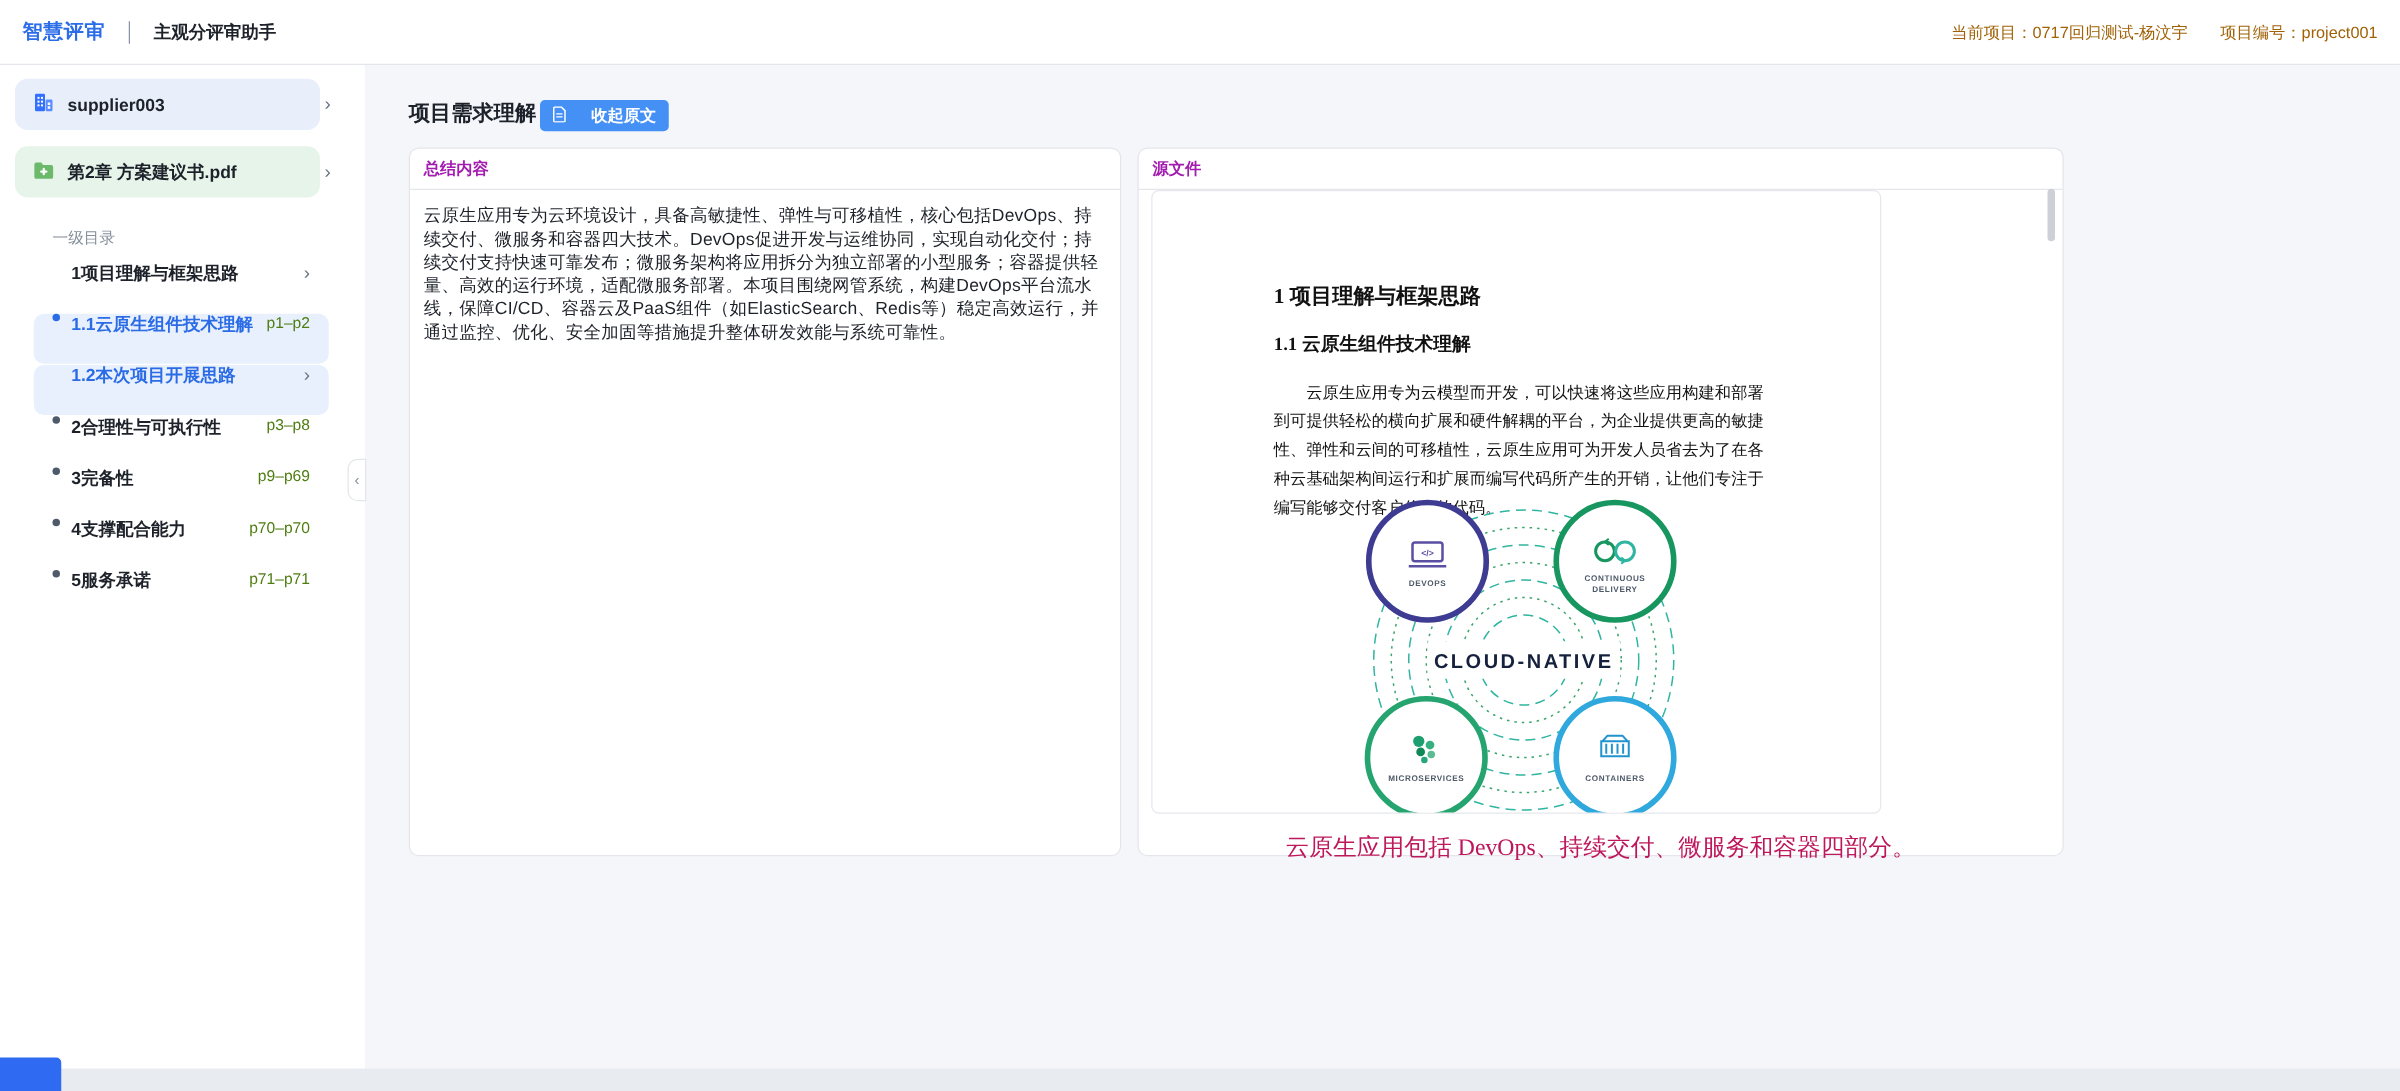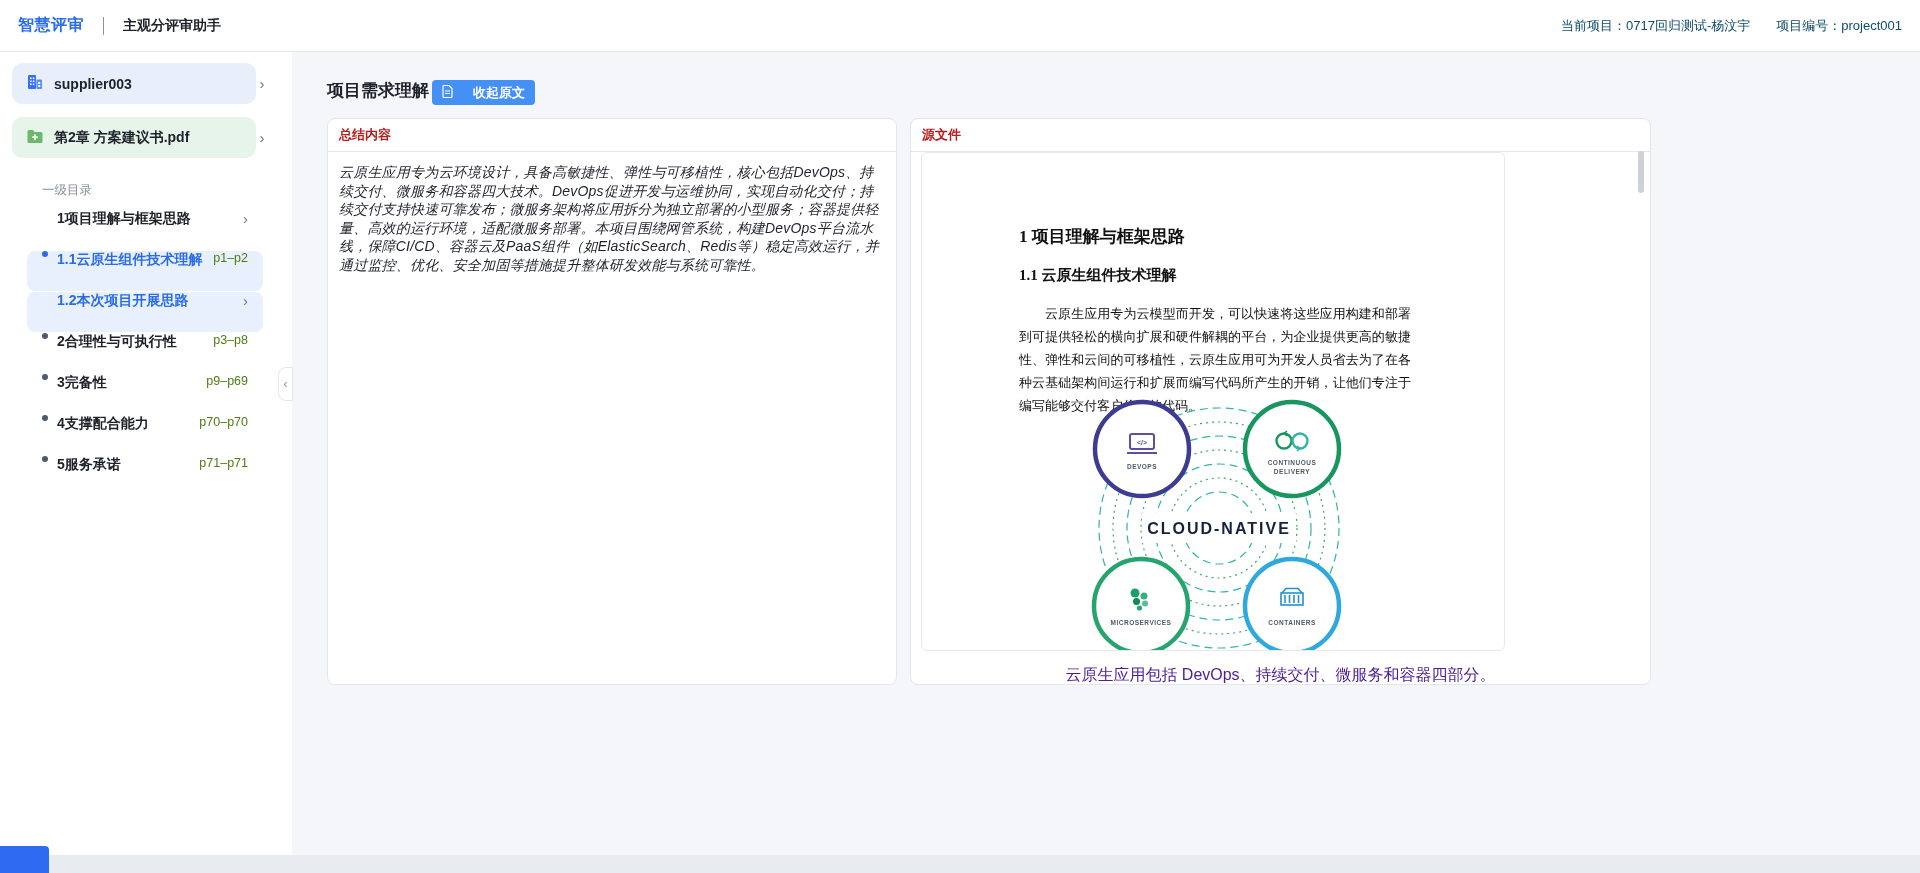--- a/index.html
+++ b/index.html
@@ -8,21 +8,21 @@
     position:relative; overflow:hidden;
     font-family:"Liberation Sans","DejaVu Sans",sans-serif;
     background:#e8ebf0; color:#1d2129;
   }
   
   .topbar { position:absolute; left:0; top:0; width:1920px; height:52px;
     background:#fff; border-bottom:1px solid #e5e6eb; display:flex; align-items:center; z-index:6; }
   .brand { margin-left:18px; font-size:16px; font-weight:bold; color:#2b6de8; letter-spacing:.5px; }
   .topbar-divider { width:1px; height:18px; background:#8a94a6; margin:0 19px; }
   .app-title { font-size:14px; font-weight:600; color:#1d2129; }
-  .topbar-right { margin-left:auto; margin-right:18px; display:flex; gap:26px; font-size:13px; color:#0c4a6e; }
+  .topbar-right { margin-left:auto; margin-right:18px; display:flex; gap:26px; font-size:13px; color:#a16207; }
   .topbar-right b { font-weight:normal; }
   
   .sidebar { position:absolute; left:0; top:52px; width:292px; height:803px; background:#fff; z-index:2; }
   .src-card { position:absolute; left:12px; width:244px; height:41px; border-radius:10px;
     display:flex; align-items:center; padding-left:14px; gap:10px; font-size:14px; font-weight:600; color:#1d2129; }
   .supplier-card { top:11px; background:#e9eefb; }
   .pdf-card { top:65px; background:#e6f4ea; }
   .card-chev { position:absolute; left:255px; width:14px; text-align:center;
     color:#6b7685; font-size:15px; line-height:41px; cursor:pointer; }
   .chev-supplier { top:11px; } .chev-pdf { top:65px; }
@@ -46,33 +46,33 @@
   
   .main-area { position:absolute; left:292px; top:52px; width:1628px; height:803px; background:#f4f6fa; z-index:1; }
   .page-title { position:absolute; left:35px; top:27px; font-size:17px; font-weight:bold; color:#1d2129; }
   .collapse-btn { position:absolute; left:140px; top:28px; height:25px; border:none; border-radius:4px;
     background:#4590f5; color:#fff; font-size:13px; font-weight:600; display:flex; align-items:center;
     gap:20px; padding:0 10px; cursor:pointer; font-family:inherit; }
   .card { position:absolute; background:#fff; border:1px solid #e5e6eb; border-radius:8px; }
   .summary-card { left:35px; top:66px; width:570px; height:567px; }
   .source-card  { left:618px; top:66px; width:741px; height:567px; }
   .card-head { height:33px; display:flex; align-items:center; padding:0 11px;
-    border-bottom:1px solid #e5e6eb; font-size:13px; font-weight:600; color:#b91c1c; }
-  .summary-body { padding:11px 11px; font-size:14px; line-height:18.5px; color:#1d2129; letter-spacing:.2px;font-style:italic; }
+    border-bottom:1px solid #e5e6eb; font-size:13px; font-weight:600; color:#a21caf; }
+  .summary-body { padding:11px 11px; font-size:14px; line-height:18.5px; color:#1d2129; letter-spacing:.2px; }
   .source-body { position:relative; height:533px; }
   .doc-page { position:absolute; left:10px; top:0; width:584px; height:499px;
     background:#fff; border:1px solid #e6e8ec; border-radius:6px; overflow:hidden;
     font-family:"Liberation Serif","DejaVu Serif",serif; }
   .doc-h1 { position:absolute; left:97px; top:72px; font-size:17px; font-weight:bold; color:#111; }
   .doc-h2 { position:absolute; left:97px; top:113px; font-size:15px; font-weight:bold; color:#111; }
   .doc-para { position:absolute; left:97px; top:149px; width:392px; font-size:13px; line-height:23px;
     color:#111; text-align:justify; text-indent:2em; }
   .doc-diagram { position:absolute; left:142px; top:244px; }
   .doc-caption { position:absolute; left:0; top:513px; width:100%; text-align:center;
-    font-family:Liberation Sans, sans-serif; font-size:16px; color:#4c1d95; }
+    font-family:Liberation Serif, serif; font-size:19px; color:#be185d; }
   .scroll-thumb { position:absolute; right:6px; top:32px; width:6px; height:42px;
     background:#cdd0d6; border-radius:3px; }
   
   .node-label { font-family:"Liberation Sans",sans-serif; font-size:6.5px; font-weight:bold;
     fill:#4e5969; letter-spacing:.5px; text-anchor:middle; }
   .center-label { font-family:"Liberation Sans",sans-serif; font-size:16px; font-weight:bold;
     fill:#16213e; letter-spacing:2px; text-anchor:middle; }
   .devops-glyph { font-family:"Liberation Sans",sans-serif; font-size:7px; font-weight:bold;
     fill:#5a4fa2; text-anchor:middle; }
   

